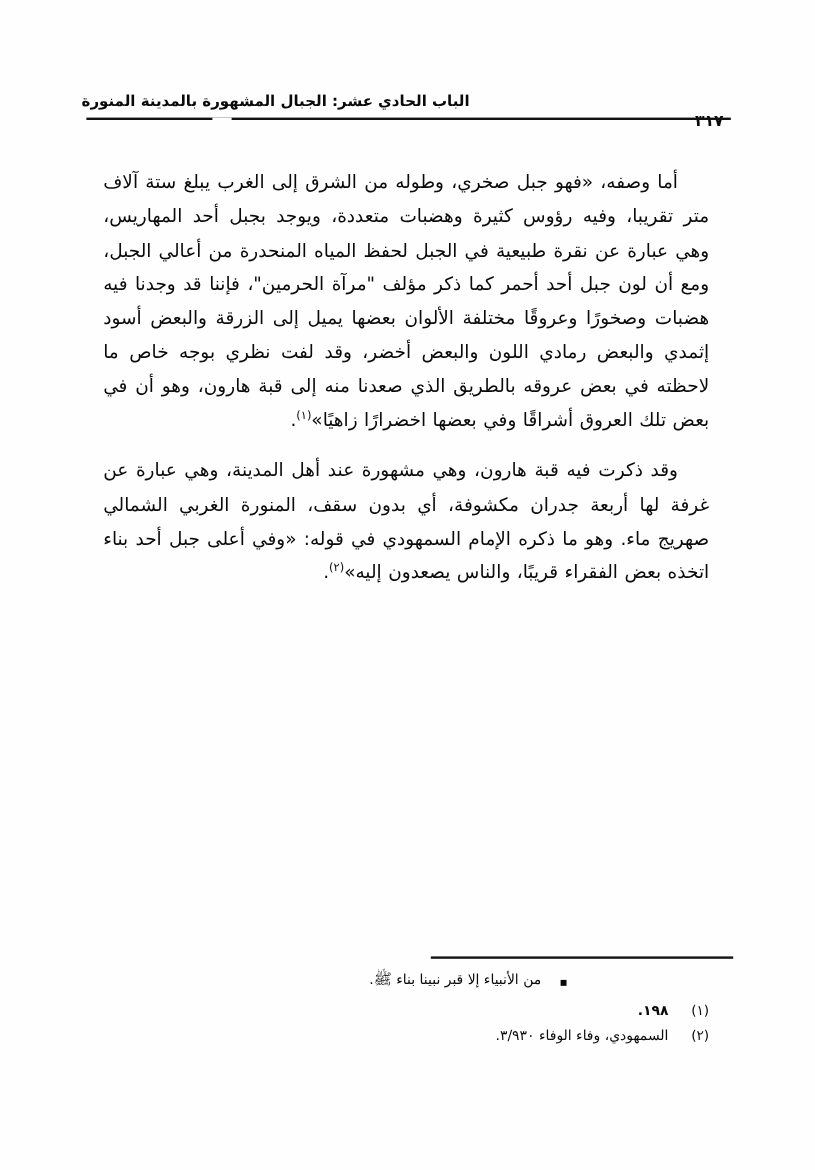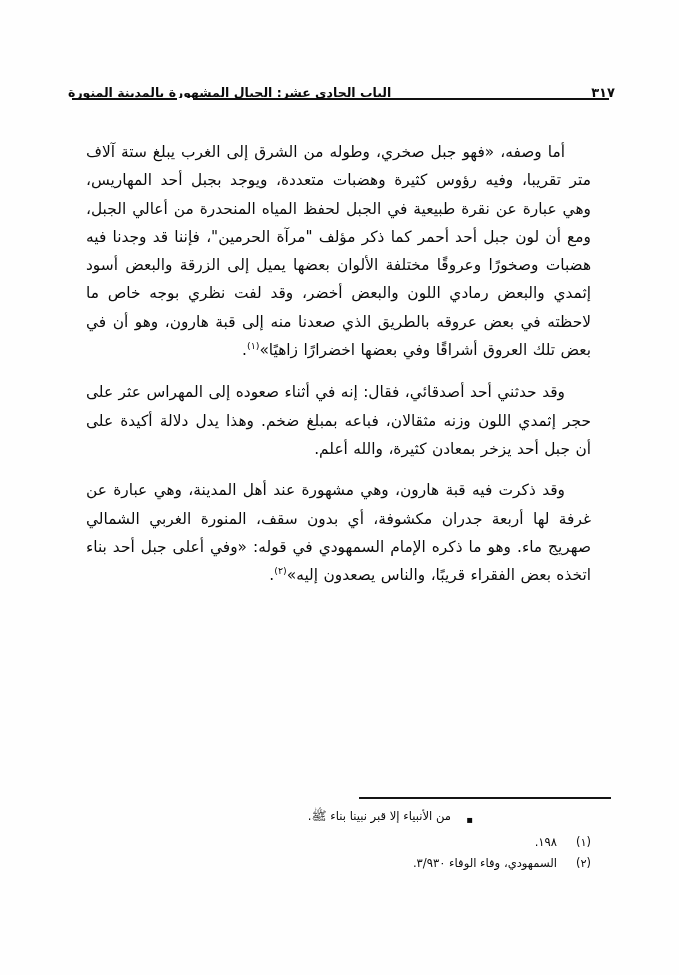--- a/index.html
+++ b/index.html
@@ -20,26 +20,26 @@
     width: 679px;
     height: 975px;
     background: #fefefe;
     box-sizing: border-box;
   }
 
   
   .header {
     position: absolute;
     top: 66px;
-    right: 64px;
+    right: 76px;
     left: 68px;
     height: 34px;
     display: flex;
     flex-direction: row-reverse;
-    align-items: flex-end;
+    align-items: center;
     justify-content: space-between;
   }
   .header-title {
     font-size: 12.5px;
     font-weight: 700;
     letter-spacing: 0px;
     line-height: 1.2;
     white-space: nowrap;
     direction: rtl;
   }
@@ -138,41 +138,41 @@
     flex: 1 1 auto;
     direction: rtl;
     text-align: justify;
     text-align-last: right;
     padding-right: 4px;
   }
   .fn-text .cont-left {
     display: block;
     text-align: right;
     direction: rtl;
+    font-weight: bold;
   }
   .salawat {
     font-size: 12.5px;
   }
 </style>
 </head>
 <body>
 
 <div class="page">
 
   <div class="header">
     <div class="header-title">الباب الحادي عشر: الجبال المشهورة بالمدينة المنورة</div>
     <div class="header-pageno">٣١٧</div>
   </div>
   <div class="header-rule"></div>
 
   <div class="body">
 
     <p class="para p1"><span>أما وصفه، «فهو جبل صخري، وطوله من الشرق إلى الغرب يبلغ ستة آلاف متر تقريبا، وفيه رؤوس كثيرة وهضبات متعددة، ويوجد بجبل أحد المهاريس، وهي عبارة عن نقرة طبيعية في الجبل لحفظ المياه المنحدرة من أعالي الجبل، ومع أن لون جبل أحد أحمر كما ذكر مؤلف "مرآة الحرمين"، فإننا قد وجدنا فيه هضبات وصخورًا وعروقًا مختلفة الألوان بعضها يميل إلى الزرقة والبعض أسود إثمدي والبعض رمادي اللون والبعض أخضر، وقد لفت نظري بوجه خاص ما لاحظته في بعض عروقه بالطريق الذي صعدنا منه إلى قبة هارون، وهو أن في بعض تلك العروق أشراقًا وفي بعضها اخضرارًا زاهيًا»</span><sup class="fn">(١)</sup><span>.</span></p>
 
-    <p class="para p2"><span>وقد حدثني أحد أصدقائي، فقال: إنه في أثناء صعوده إلى المهراس عثر على حجر إثمدي اللون وزنه مثقالان، فباعه بمبلغ ضخم. وهذا يدل دلالة أكيدة على أن جبل أحد يزخر بمعادن كثيرة، والله أعلم.</span></p>
 
     <p class="para p3"><span>وقد ذكرت فيه قبة هارون، وهي مشهورة عند أهل المدينة، وهي عبارة عن غرفة لها أربعة جدران مكشوفة، أي بدون سقف، المنورة الغربي الشمالي صهريج ماء. وهو ما ذكره الإمام السمهودي في قوله: «وفي أعلى جبل أحد بناء اتخذه بعض الفقراء قريبًا، والناس يصعدون إليه»</span><sup class="fn">(٢)</sup><span>.</span></p>
 
   </div>
 
   <div class="fn-rule"></div>
 
   <div class="footnotes">
 
     <div class="fn-row indent-star">

